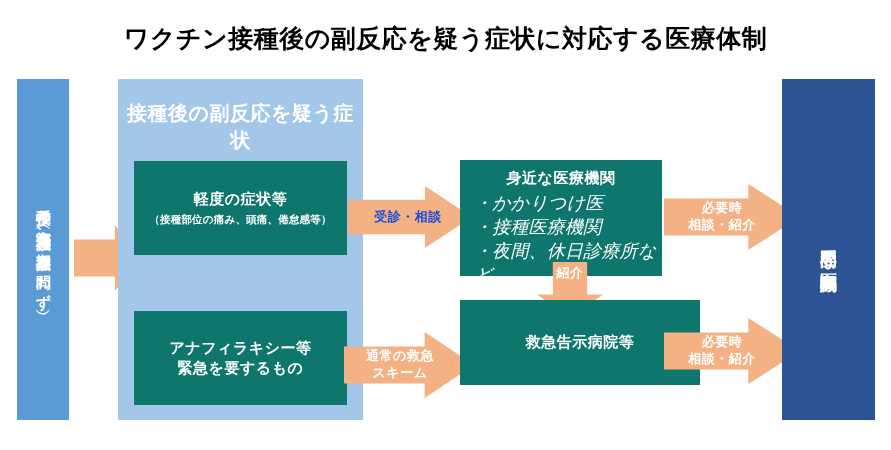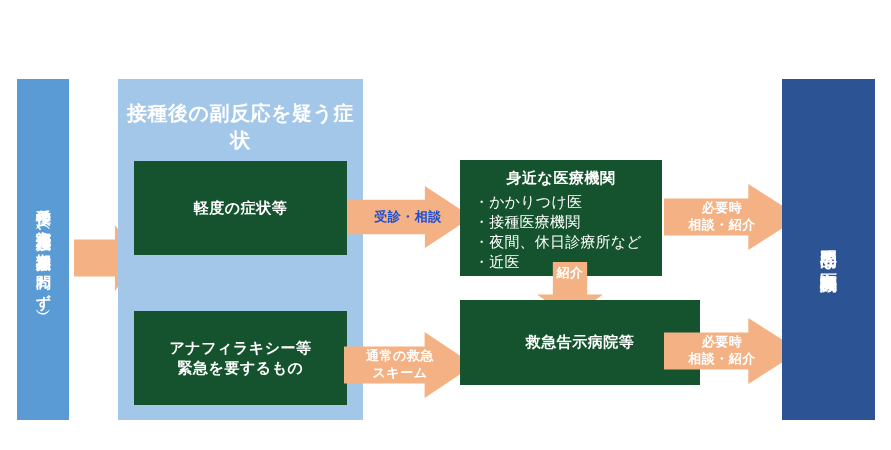--- a/index.html
+++ b/index.html
@@ -83,21 +83,21 @@
     text-align: center;
     color: #ffffff;
     font-size: 20px;
     font-weight: bold;
     letter-spacing: 0.5px;
   }
 
   
   .blue-box {
     position: absolute;
-    background: #14532d;
+    background: #0f766e;
     color: #ffffff;
     display: flex;
     flex-direction: column;
     align-items: center;
     justify-content: center;
     text-align: center;
   }
   .bb-title {
     font-size: 15px;
     font-weight: bold;
@@ -120,23 +120,24 @@
     padding: 8px 0 0 0;
   }
   #box-local .bb-title { text-align: center; }
   .bullet-list {
     list-style: none;
     margin: 4px 0 0 0;
     padding: 0 0 0 14px;
     text-align: left;
   }
   .bullet-list li {
-    font-size: 15px;
+    font-size: 18px;
     line-height: 1.32;
     letter-spacing: 0.2px;
+    font-style: italic;
   }
 
   #box-emergency { left: 460px; top: 300px; width: 240px; height: 85px; }
 
   
   .arrow-right {
     position: absolute;
     background: #f4b183;
     display: flex;
     align-items: center;
@@ -186,35 +187,37 @@
   #arrow-lower-referral {
     left: 664px; top: 318px; width: 136px; height: 66px;
   }
   #arrow-lower-referral .arrow-label { color: #ffffff; margin-right: 20px; }
 </style>
 </head>
 <body>
 
 <div id="canvas">
 
+  <div class="title">ワクチン接種後の副反応を疑う症状に対応する医療体制</div>
 
   <div class="side-col" id="left-column">
     <span class="vtext">接種の実施（任意接種、定期接種を問わず）</span>
   </div>
 
   <div class="arrow-right" id="arrow-entry">
     <span class="arrow-label"></span>
   </div>
 
   <div id="symptom-panel">
     <div class="panel-heading">接種後の副反応を疑う症状</div>
   </div>
 
   <div class="blue-box" id="box-mild">
     <div class="bb-title">軽度の症状等</div>
+    <div class="bb-sub">（接種部位の痛み、頭痛、倦怠感等）</div>
   </div>
 
   <div class="blue-box" id="box-severe">
     <div class="bb-title" style="white-space: pre-line;">アナフィラキシー等
 緊急を要するもの</div>
   </div>
 
   <div class="arrow-right" id="arrow-consult">
     <span class="arrow-label">受診・相談</span>
   </div>

